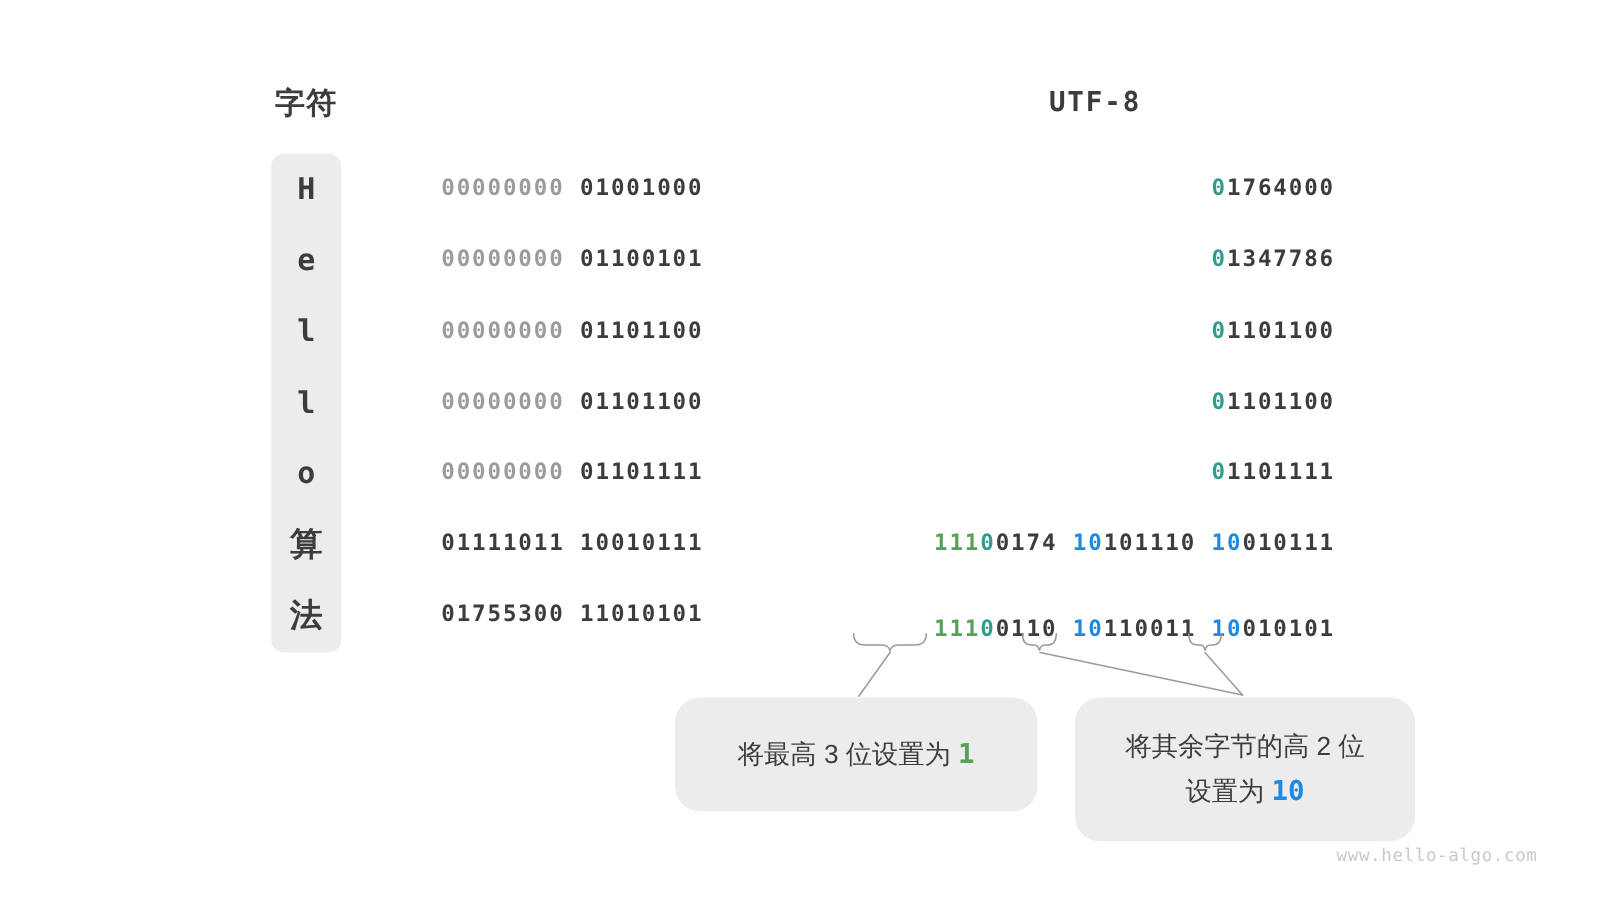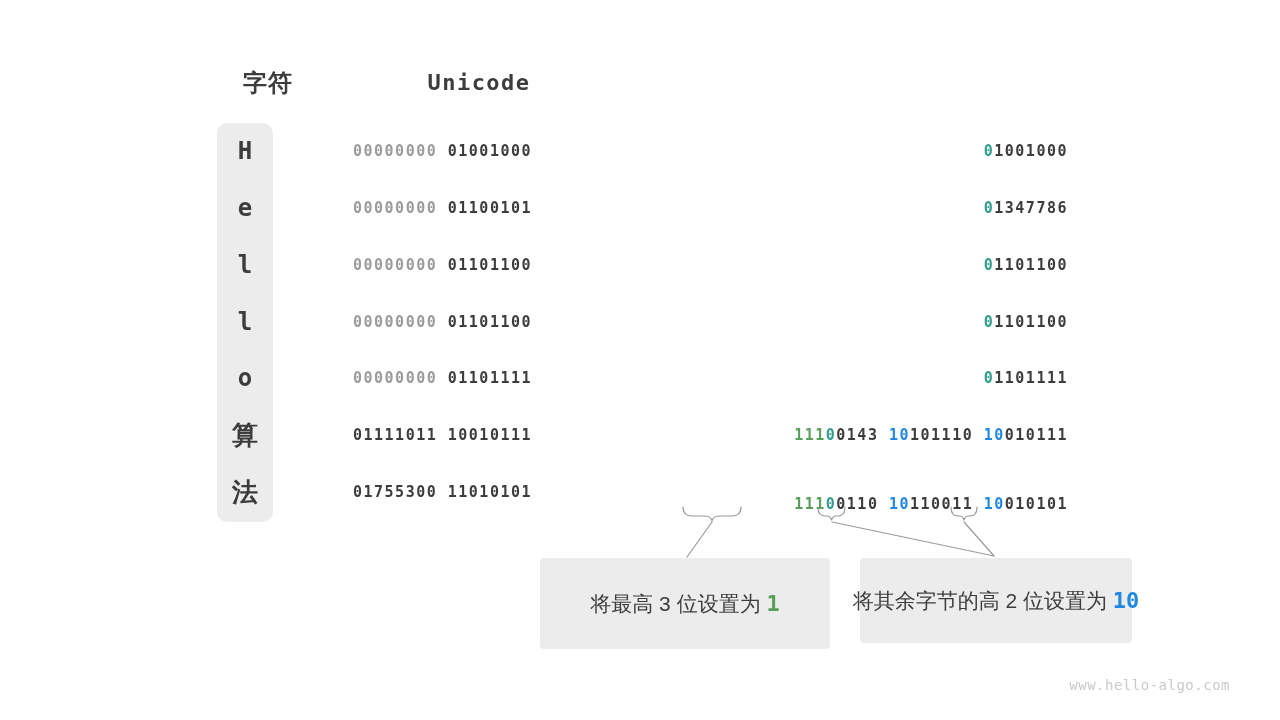--- a/index.html
+++ b/index.html
@@ -20,82 +20,82 @@
   }
   .char-cell{
     position:absolute;left:217px;width:56px;height:36px;line-height:36px;
     text-align:center;font-weight:bold;font-size:24px;
     font-family:"DejaVu Sans Mono",monospace;color:#3c3c3c;
   }
   .char-cell.cjk{font-family:"Liberation Sans",sans-serif;font-size:26px;}
   .bin{
     position:absolute;height:36px;line-height:36px;white-space:pre;
     font-family:"DejaVu Sans Mono",monospace;font-weight:bold;
-    font-size:15px;letter-spacing:1.5px;color:#3c3c3c;
+    font-size:18px;letter-spacing:1.5px;color:#3c3c3c;
   }
   .bin.unicode{left:353px;text-align:left;}
   .bin.utf8{right:212px;text-align:right;}
   .overlay{position:absolute;left:0;top:0;pointer-events:none;}
   .callout{
-    position:absolute;background:#ececec;border-radius:4px;
-    display:flex;flex-direction:row;justify-content:center;align-items:center;
+    position:absolute;background:#ececec;border-radius:20px;
+    display:flex;flex-direction:column;justify-content:center;align-items:center;
     font-size:21px;line-height:36px;color:#3c3c3c;white-space:pre;
   }
   .callout .num{font-family:"DejaVu Sans Mono",monospace;font-weight:bold;font-size:22px;}
   .watermark{
     position:absolute;right:50px;top:677px;
     font-family:"DejaVu Sans Mono",monospace;font-size:14px;
     letter-spacing:0.5px;color:#c9c9c9;
   }
 </style>
 </head>
 <body>
 
 <div class="canvas">
 
-  <div class="hdr hdr-cjk" style="left:197px;top:65px;width:96px;text-align:right;">字符</div>
-  <div class="hdr hdr-mono" style="left:379px;top:65px;width:200px;">Unicode</div>
+  <div class="hdr hdr-cjk" style="left:197px;top:65px;width:96px;">字符</div>
+  <div class="hdr hdr-mono" style="left:776px;top:65px;width:200px;">UTF-8</div>
 
   <div class="char-pill"></div>
 
   <div id="rows">
       <div class="char-cell" style="top: 133px;">H</div>
       <div class="bin unicode" style="top: 133px;"><span style="color: rgb(155, 155, 155);">00000000</span><span> 01001000</span></div>
-      <div class="bin utf8" style="top: 133px;"><span style="color: rgb(47, 156, 142);">0</span><span>1001000</span></div>
+      <div class="bin utf8" style="top: 133px;"><span style="color: rgb(47, 156, 142);">0</span><span>1764000</span></div>
       <div class="char-cell" style="top: 190px;">e</div>
       <div class="bin unicode" style="top: 190px;"><span style="color: rgb(155, 155, 155);">00000000</span><span> 01100101</span></div>
       <div class="bin utf8" style="top: 190px;"><span style="color: rgb(47, 156, 142);">0</span><span>1347786</span></div>
       <div class="char-cell" style="top: 247px;">l</div>
       <div class="bin unicode" style="top: 247px;"><span style="color: rgb(155, 155, 155);">00000000</span><span> 01101100</span></div>
       <div class="bin utf8" style="top: 247px;"><span style="color: rgb(47, 156, 142);">0</span><span>1101100</span></div>
       <div class="char-cell" style="top: 304px;">l</div>
       <div class="bin unicode" style="top: 304px;"><span style="color: rgb(155, 155, 155);">00000000</span><span> 01101100</span></div>
       <div class="bin utf8" style="top: 304px;"><span style="color: rgb(47, 156, 142);">0</span><span>1101100</span></div>
       <div class="char-cell" style="top: 360px;">o</div>
       <div class="bin unicode" style="top: 360px;"><span style="color: rgb(155, 155, 155);">00000000</span><span> 01101111</span></div>
       <div class="bin utf8" style="top: 360px;"><span style="color: rgb(47, 156, 142);">0</span><span>1101111</span></div>
       <div class="char-cell cjk" style="top: 417px;">算</div>
       <div class="bin unicode" style="top: 417px; text-align: right;"><span>01111011 10010111</span></div>
-      <div class="bin utf8" style="top: 417px;"><span style="color: rgb(87, 160, 90);">111</span><span style="color: rgb(47, 156, 142);">0</span><span>0143 </span><span style="color: rgb(31, 136, 228);">10</span><span>101110 </span><span style="color: rgb(31, 136, 228);">10</span><span>010111</span></div>
+      <div class="bin utf8" style="top: 417px;"><span style="color: rgb(87, 160, 90);">111</span><span style="color: rgb(47, 156, 142);">0</span><span>0174 </span><span style="color: rgb(31, 136, 228);">10</span><span>101110 </span><span style="color: rgb(31, 136, 228);">10</span><span>010111</span></div>
       <div class="char-cell cjk" style="top: 474px;">法</div>
       <div class="bin unicode" style="top: 474px;"><span>01755300 11010101</span></div>
       <div class="bin utf8" style="top: 486px;"><span style="color: rgb(87, 160, 90);">111</span><span style="color: rgb(47, 156, 142);">0</span><span>0110 </span><span style="color: rgb(31, 136, 228);">10</span><span>110011 </span><span style="color: rgb(31, 136, 228);">10</span><span>010101</span></div>
     </div>
 
   <svg class="overlay" width="1280" height="720" viewBox="0 0 1280 720">
     <g stroke="#9a9a9a" stroke-width="1.2" fill="none" stroke-linecap="round">
       <path d="M683 507 C683 513 686 516 692 516 L704 516 C709 516 711 517 712 520.5 C713 517 715 516 720 516 L732 516 C738 516 741 513 741 507"></path>
       <path d="M818 507 C818 513 820.5 516 825 516 L827 516 C829.5 516 830.8 517 831.5 520.5 C832.2 517 833.5 516 836 516 L838 516 C842.5 516 845 513 845 507"></path>
       <path d="M951 507 C951 513 953.5 516 958 516 L960 516 C962.5 516 963.3 517 964 520.5 C964.7 517 966 516 968.5 516 L970 516 C974.5 516 977 513 977 507"></path>
       <path d="M712 522 L687 557"></path>
       <path d="M832 522 L994 556"></path>
       <path d="M964 522 L994 556"></path>
     </g>
   </svg>
 
   <div id="callouts">
       <div class="callout" style="left: 540px; top: 558px; width: 290px; height: 91px;"><div><span>将最高 3 位设置为 </span><span class="num" style="color: rgb(87, 160, 90);">1</span></div></div>
-      <div class="callout" style="left: 860px; top: 558px; width: 272px; height: 85px;"><div><span>将其余字节的高 2 位</span></div><div><span>设置为 </span><span class="num" style="color: rgb(31, 136, 228);">10</span></div></div>
+      <div class="callout" style="left: 860px; top: 558px; width: 272px; height: 115px;"><div><span>将其余字节的高 2 位</span></div><div><span>设置为 </span><span class="num" style="color: rgb(31, 136, 228);">10</span></div></div>
     </div>
 
   <div class="watermark">www.hello-algo.com</div>
 
 </div>
 
 </body></html>

